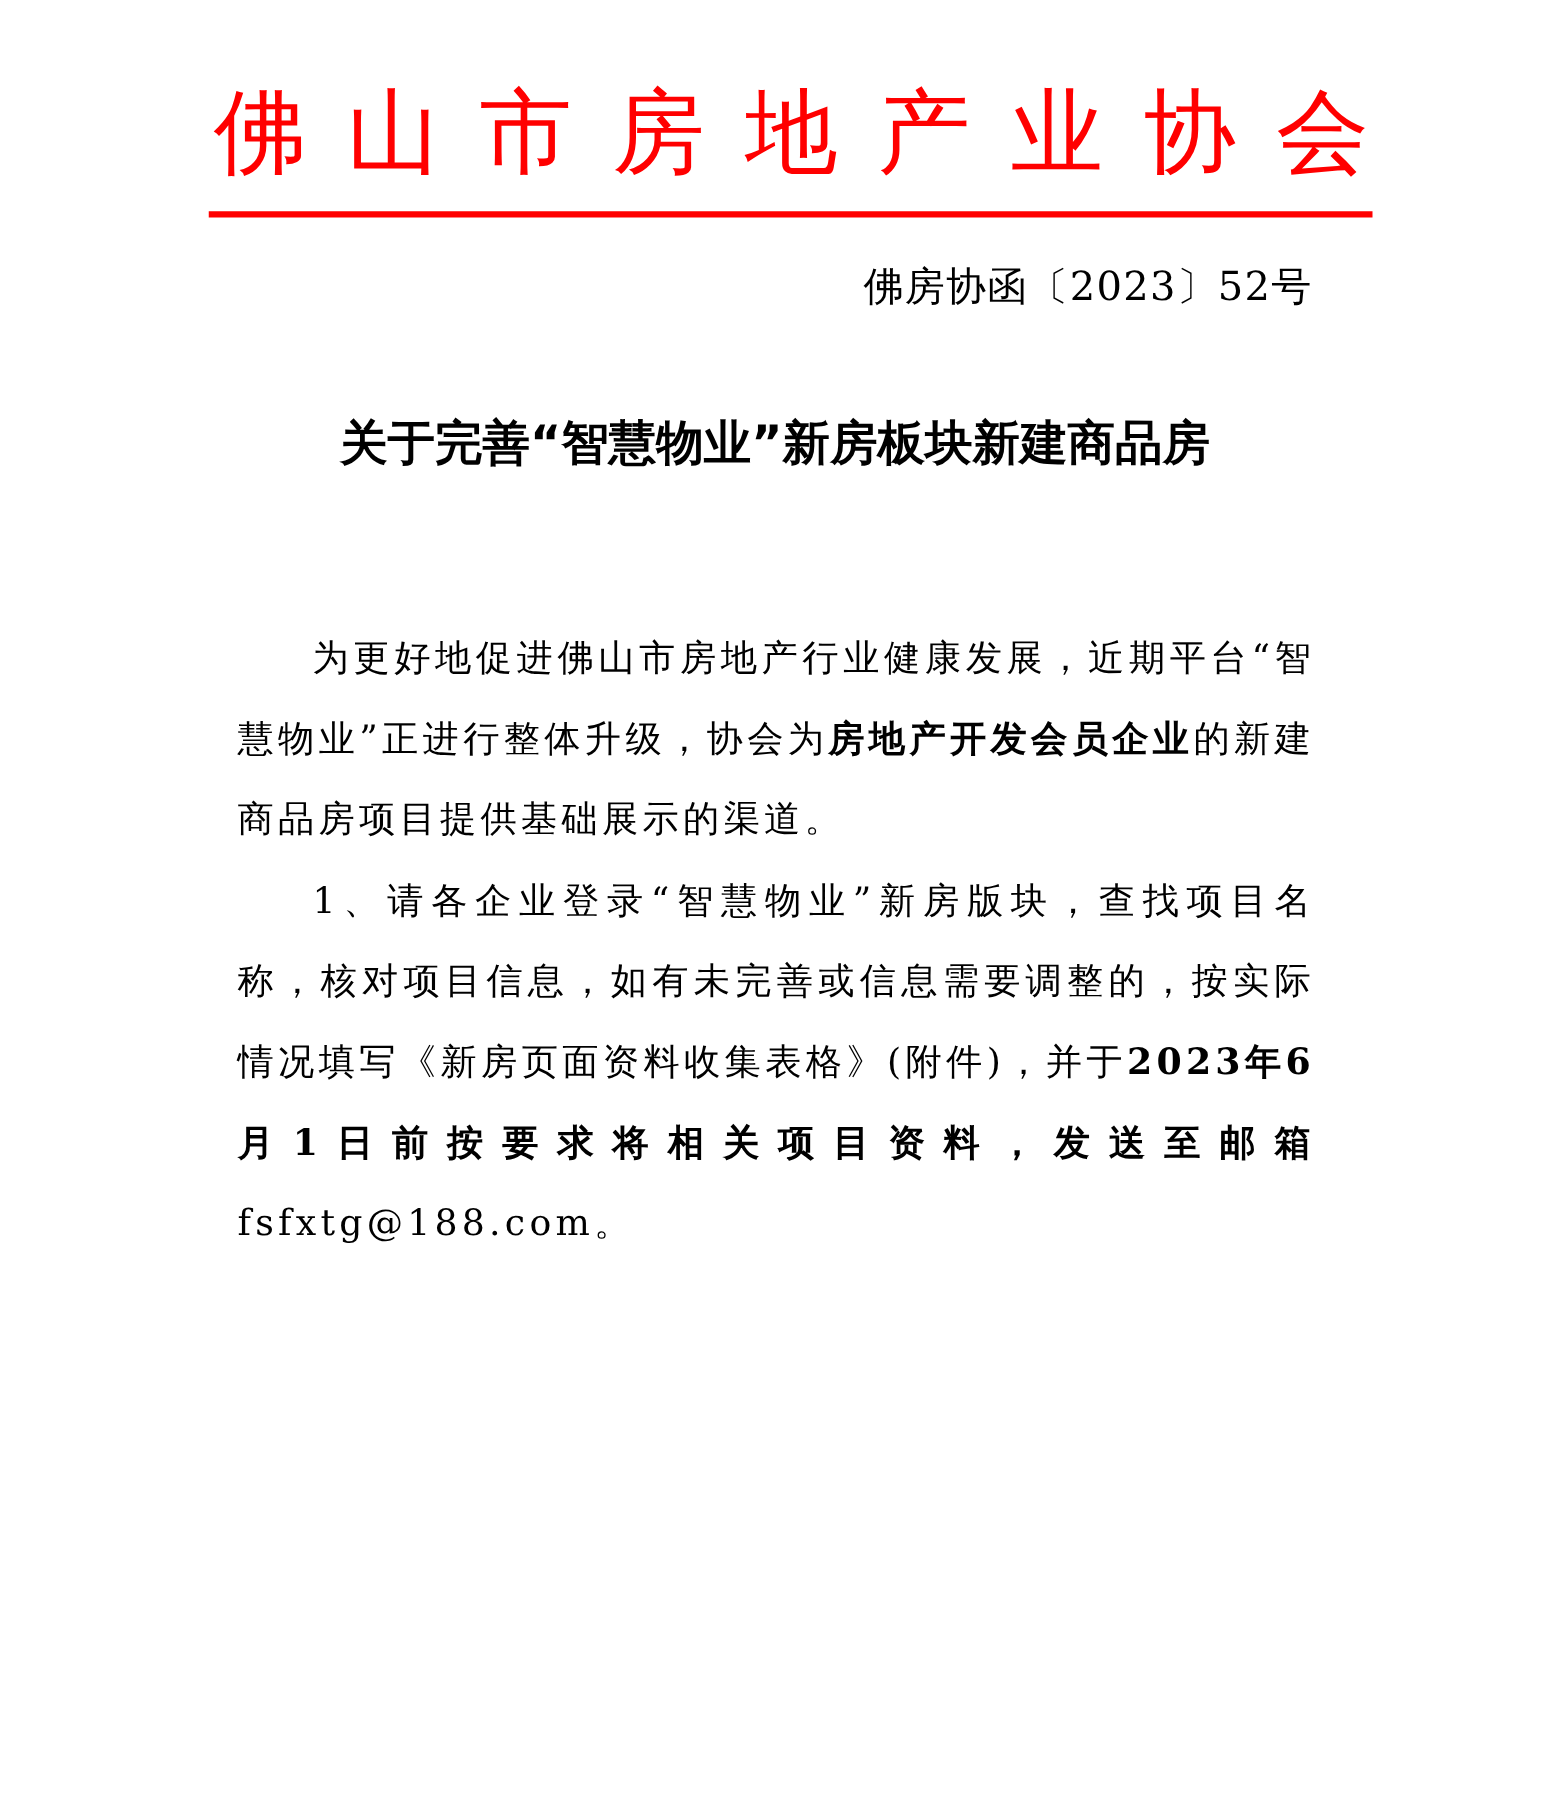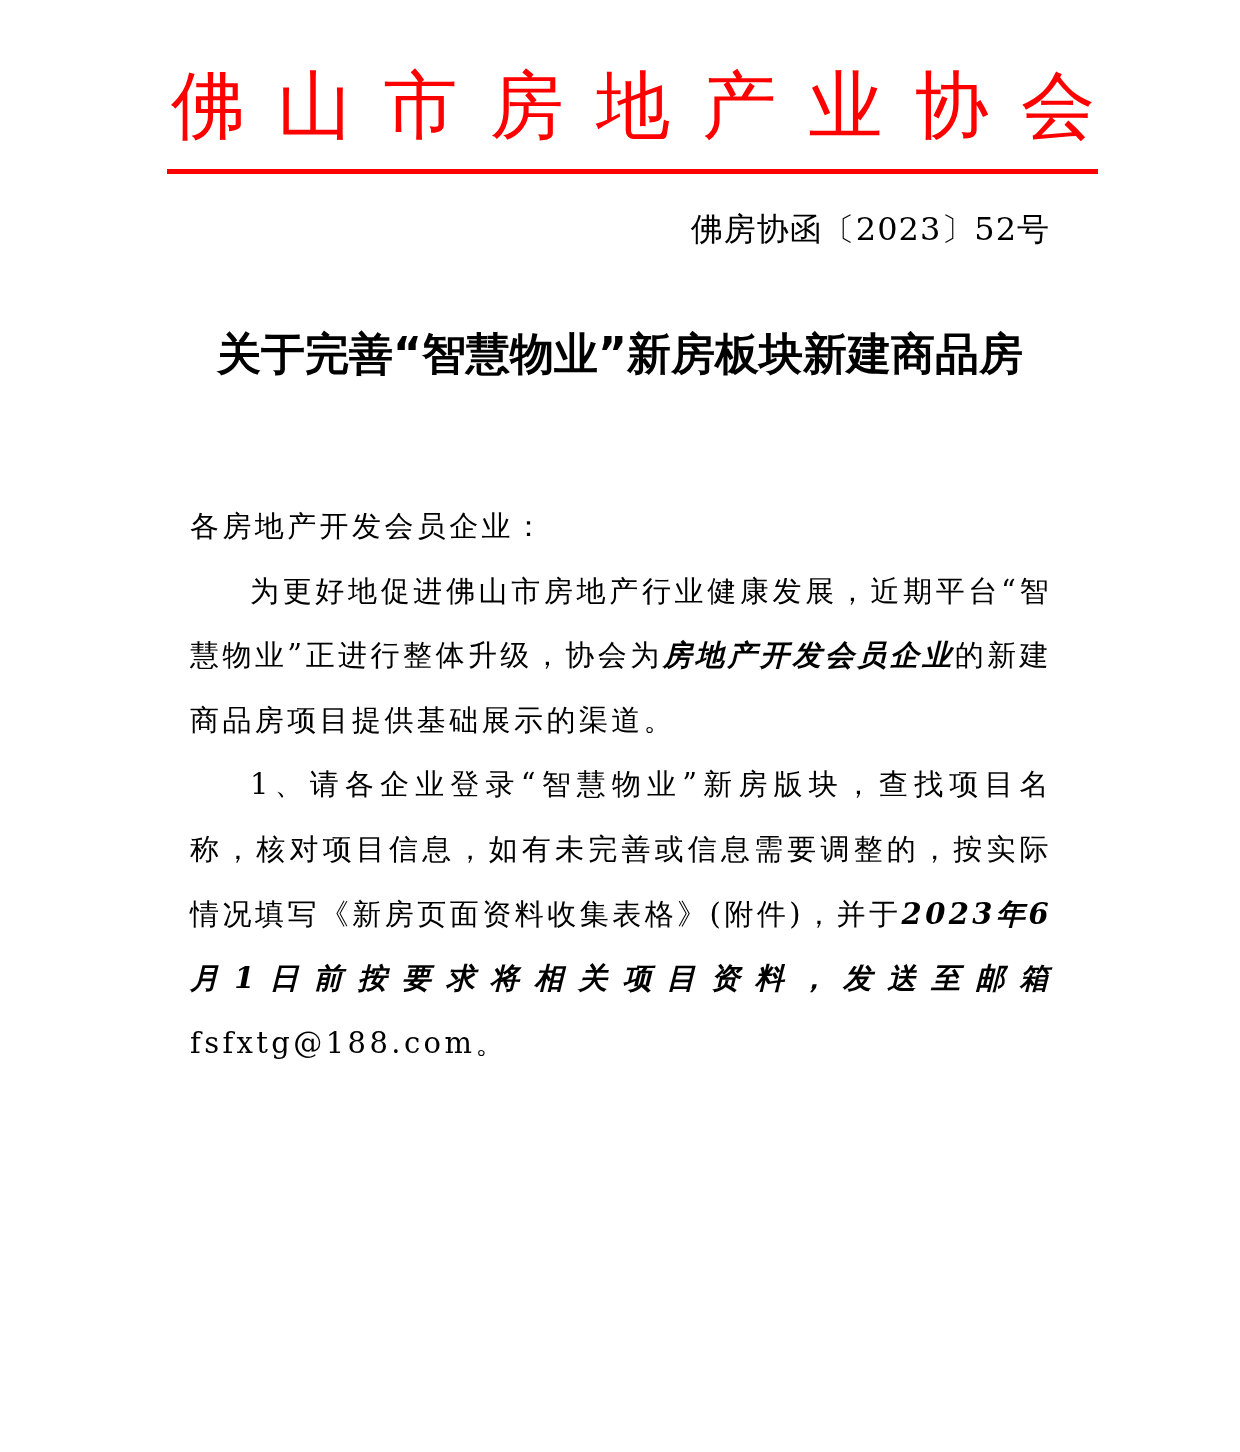--- a/index.html
+++ b/index.html
@@ -5,26 +5,26 @@
   html, body { margin: 0; padding: 0; background: #ffffff; }
   body { width: 1240px; height: 1452px; position: relative; overflow: hidden;
          font-family: "DejaVu Serif", serif; color: #000; }
   .org-name { position: absolute; top: 62px; left: 168px; width: 930px; height: 90px;
               display: flex; justify-content: space-between; align-items: center;
               color: #ff0000; font-size: 74px; font-family: "DejaVu Serif", serif; }
   .org-name span { display: inline-block; width: 80px; text-align: center; }
   .red-rule { position: absolute; top: 169px; left: 167px; width: 931px; height: 5px; background: #ff0000; }
   .doc-number { position: absolute; top: 208px; right: 190px; font-size: 32px; letter-spacing: 1px; }
   .title { position: absolute; top: 322px; left: 150px; width: 940px; text-align: center;
-           font-family: "DejaVu Sans", sans-serif; font-weight: bold; font-size: 44px; line-height: 64px; }
+           font-family: "DejaVu Sans", sans-serif; font-weight: bold; font-size: 38px; line-height: 64px; }
   .body { position: absolute; top: 494px; left: 190px; width: 862px;
           font-size: 29px; line-height: 64.6px; letter-spacing: 3.4px; text-align: justify; }
   .body p { margin: 0; }
   .indent { text-indent: 60px; }
-  .bold { font-weight: bold; font-style: italic; }
+  .bold { font-weight: bold; }
 </style>
 </head>
 <body>
 
 <div class="org-name">
   <span>佛</span>
   <span>山</span>
   <span>市</span>
   <span>房</span>
   <span>地</span>
@@ -36,17 +36,16 @@
 
 <div class="red-rule"></div>
 
 <div class="doc-number">佛房协函〔2023〕52号</div>
 
 <div class="title">
   <div>关于完善“智慧物业”新房板块新建商品房</div>
 </div>
 
 <div class="body">
-  <p>各房地产开发会员企业：</p>
   <p class="indent"><span>为更好地促进佛山市房地产行业健康发展，近期平台“智慧物业”正进行整体升级，协会为</span><span class="bold">房地产开发会员企业</span><span>的新建商品房项目提供基础展示的渠道。</span></p>
   <p class="indent"><span>1、请各企业登录“智慧物业”新房版块，查找项目名称，核对项目信息，如有未完善或信息需要调整的，按实际情况填写《新房页面资料收集表格》(附件)，并于</span><span class="bold">2023年6月1日前按要求将相关项目资料，发送至邮箱</span> <span>fsfxtg@188.com</span><span>。</span></p>
 
 </div>
 
 </body></html>

